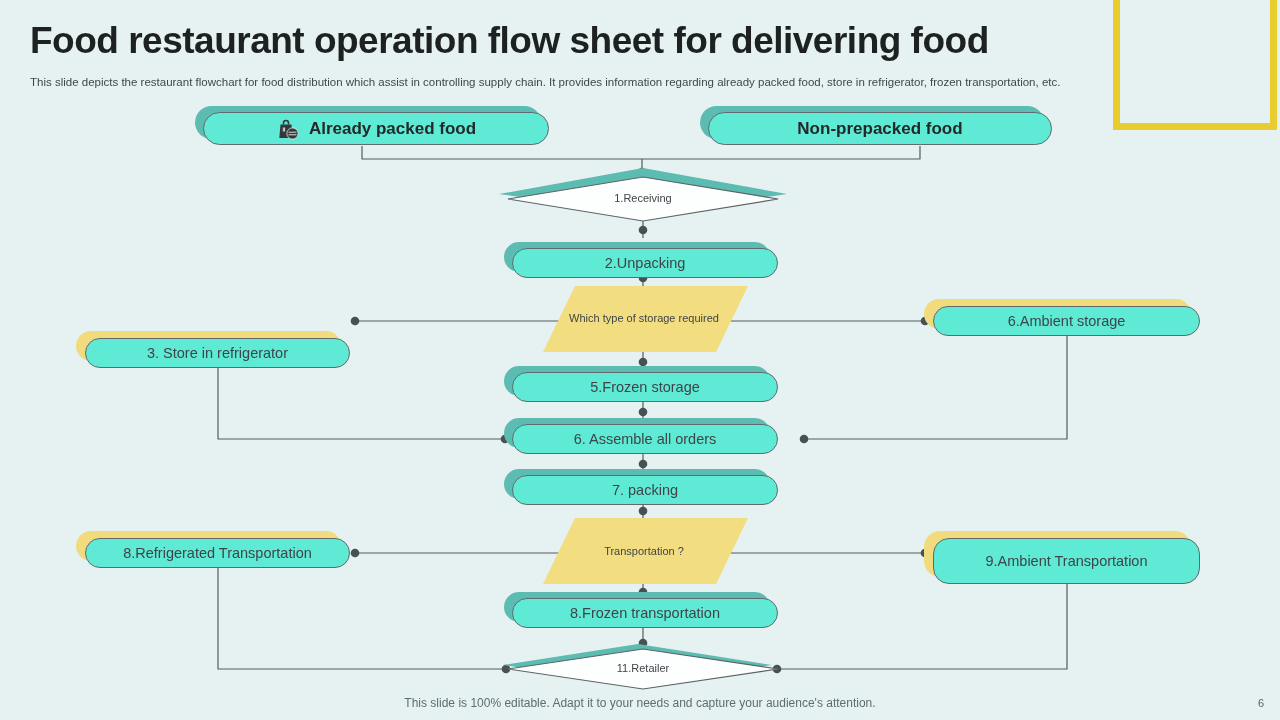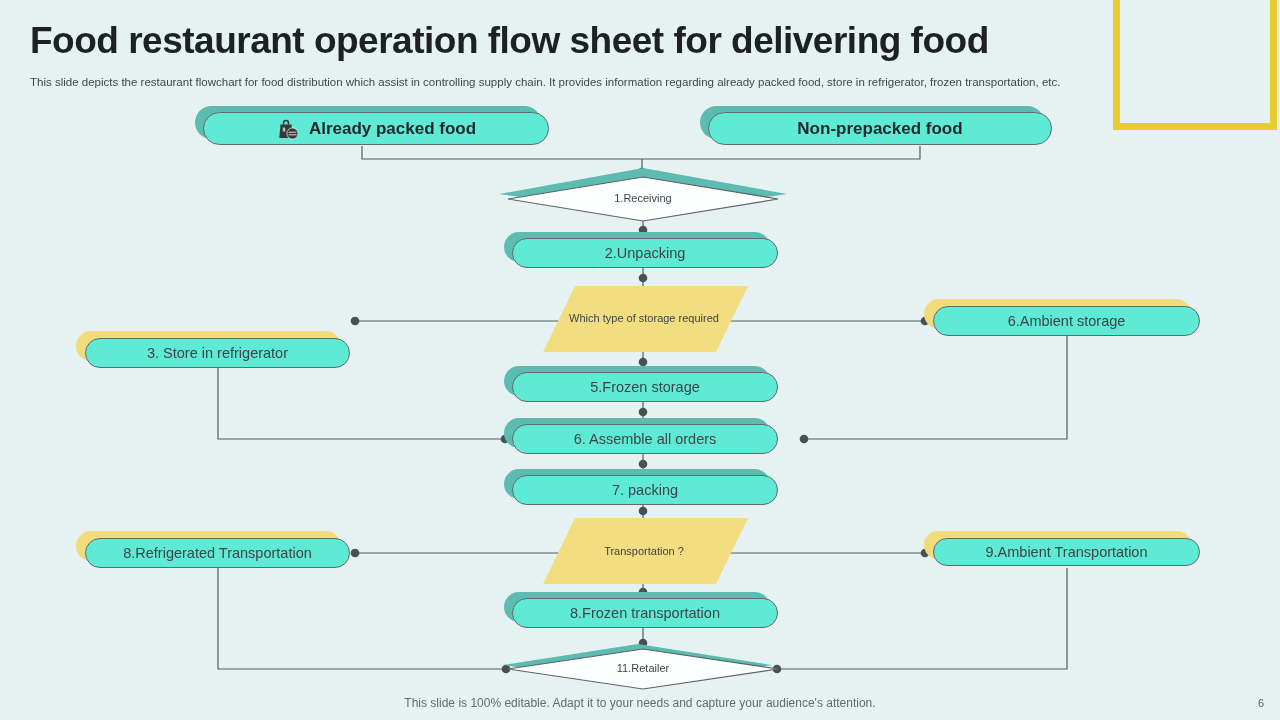--- a/index.html
+++ b/index.html
@@ -109,21 +109,21 @@
     </svg>
     <span>Already packed food</span>
   </div>
 
   <div class="pill head" style="left:708px; top:112px; width:344px; height:33px;">
     <span>Non-prepacked food</span>
   </div>
 
   <div class="node-label" style="left:543px; top:188px; width:200px; height:22px;">1.Receiving</div>
 
-  <div class="pill" style="left:512px; top:238px; width:266px; height:30px;">
+  <div class="pill" style="left:512px; top:248px; width:266px; height:30px;">
     <span>2.Unpacking</span>
   </div>
 
   <div class="node-label" style="left:558px; top:293px; width:172px; height:52px;">Which type of storage required</div>
 
   <div class="pill yellow" style="left:85px; top:306px; width:265px; height:30px;margin-top:32px;">
     <span>3. Store in refrigerator</span>
   </div>
 
   <div class="pill yellow" style="left:933px; top:306px; width:267px; height:30px;">
@@ -141,21 +141,21 @@
   <div class="pill" style="left:512px; top:475px; width:266px; height:30px;">
     <span>7. packing</span>
   </div>
 
   <div class="node-label" style="left:558px; top:540px; width:172px; height:24px;">Transportation ?</div>
 
   <div class="pill yellow" style="left:85px; top:538px; width:265px; height:30px;">
     <span>8.Refrigerated Transportation</span>
   </div>
 
-  <div class="pill yellow" style="left:933px; top:538px; width:267px; height:28px;">
+  <div class="pill yellow" style="left:933px; top:538px; width:267px; height:46px;">
     <span>9.Ambient Transportation</span>
   </div>
 
   <div class="pill" style="left:512px; top:598px; width:266px; height:30px;">
     <span>8.Frozen transportation</span>
   </div>
 
   <div class="node-label" style="left:543px; top:658px; width:200px; height:22px;">11.Retailer</div>
 
   <div class="footer-note">This slide is 100% editable. Adapt it to your needs and capture your audience's attention.</div>

